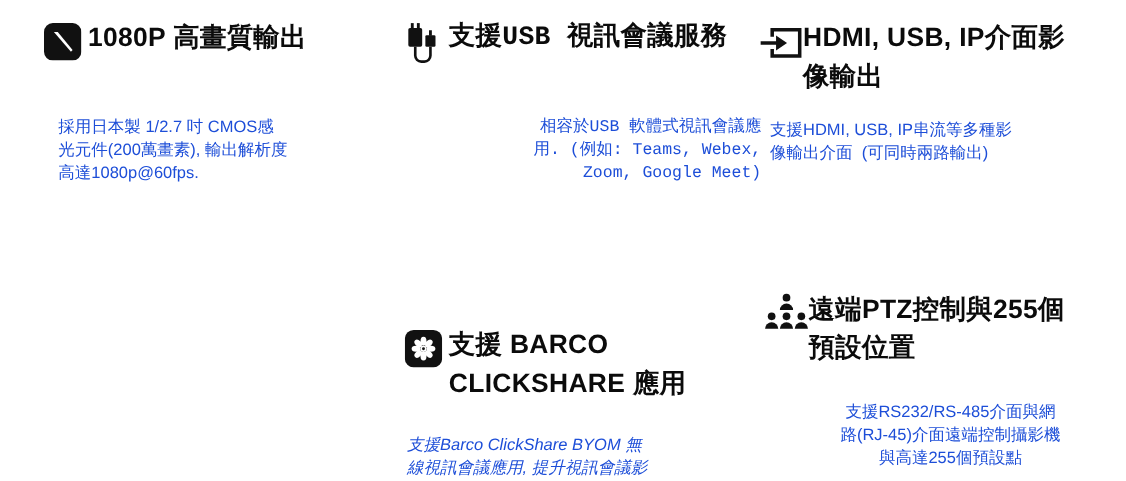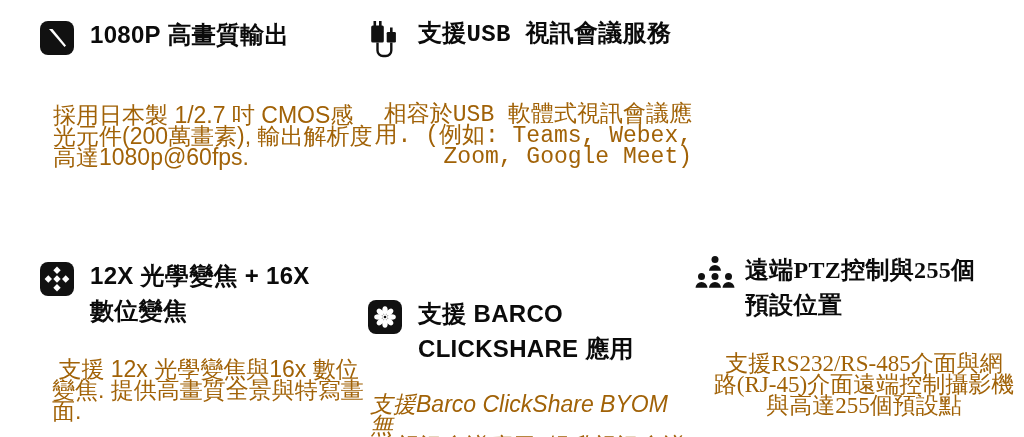--- a/index.html
+++ b/index.html
@@ -9,33 +9,33 @@
     background:#ffffff; overflow:hidden;
     font-family:"Liberation Sans","DejaVu Sans",sans-serif;
     color:#101010;
   }
   .feature { position:absolute; width:325px; }
   .f1 { left:40px;  top:17px;  }
   .f2 { left:368px; top:17px;font-family:Liberation Mono, monospace;  }
   .f3 { left:695px; top:17px;  }
   .f4 { left:40px;  top:258px; }
   .f5 { left:368px; top:258px;margin-top:38px; }
-  .f6 { left:695px; top:253px;font-family:Liberation Serif, serif; }
+  .f6 { left:695px; top:264px; }
 
-  .fhead { display:flex; align-items:flex-start; gap:10px; }
+  .fhead { display:flex; align-items:flex-start; }
   .ficon { flex:0 0 40px; width:40px; margin-top:4px; }
   .f3 .ficon { margin-left:-5px; margin-top:7px; }
   .f6 .ficon { margin-top:2px; }
   .ftitle {
     font-size:24px; font-weight:700; line-height:35px;
     letter-spacing:0.3px; white-space:pre-wrap; color:#0b0b0b;
   }
   .fdesc {
     position:absolute; width:322px;
-    font-size:23px; line-height:21px; white-space:pre-wrap; color:#a16207;
+    font-size:15px; line-height:21px; white-space:pre-wrap; color:#1d4ed8;
   }
   .f1 .fdesc { top:88px;  left:13px; }
   .f2 .fdesc { top:88px;  left:2px;text-align:right;  }
   .f3 .fdesc { top:91px;  left:5px;  }
   .f4 .fdesc { top:101px; left:12px; }
   .f5 .fdesc { top:98px;  left:2px;font-style:italic;  }
   .f6 .fdesc { top:100px; left:8px;text-align:center;  }
 </style>
 </head>
 <body>
@@ -69,40 +69,36 @@
           <path d="M9.5 21.5 V29.5 A5.5 5.5 0 0 0 15 35 H17.8 A5.5 5.5 0 0 0 23.3 29.5 V21.5" fill="none" stroke="#111111" stroke-width="2.4"></path>
         </svg>
       </span>
       <h3 class="ftitle">支援USB 視訊會議服務</h3>
     </div>
     <p class="fdesc">相容於USB 軟體式視訊會議應
 用. (例如: Teams, Webex,
 Zoom, Google Meet)</p>
   </section>
 
-
-  <section class="feature f4">
+  <section class="feature f3">
     <div class="fhead">
       <span class="ficon">
-        <svg width="34" height="34" viewBox="0 0 34 34">
-          <rect width="34" height="34" rx="8" fill="#111111"></rect>
-          <path d="M17 4.6 L20.7 8.3 L17 12 L13.3 8.3 Z" fill="#ffffff"></path>
-          <path d="M17 13.3 L20.7 17 L17 20.7 L13.3 17 Z" fill="#ffffff"></path>
-          <path d="M17 22 L20.7 25.7 L17 29.4 L13.3 25.7 Z" fill="#ffffff"></path>
-          <path d="M8.3 13.3 L12 17 L8.3 20.7 L4.6 17 Z" fill="#ffffff"></path>
-          <path d="M25.7 13.3 L29.4 17 L25.7 20.7 L22 17 Z" fill="#ffffff"></path>
+        <svg width="40" height="30" viewBox="0 0 40 30">
+          <path d="M12 9.5 V3 H37 V27 H12 V20.5" fill="none" stroke="#111111" stroke-width="3.2"></path>
+          <path d="M1.5 15 H19" fill="none" stroke="#111111" stroke-width="3.2"></path>
+          <path d="M15.5 8.2 L25.5 15 L15.5 21.8 Z" fill="#111111"></path>
         </svg>
       </span>
-      <h3 class="ftitle">12X 光學變焦 + 16X
-數位變焦</h3>
+      <h3 class="ftitle">HDMI, USB, IP介面影
+像輸出</h3>
     </div>
-    <p class="fdesc"> 支援 12x 光學變焦與16x 數位
-變焦. 提供高畫質全景與特寫畫
-面.</p>
+    <p class="fdesc">支援HDMI, USB, IP串流等多種影
+像輸出介面  (可同時兩路輸出)</p>
   </section>
+
 
   <section class="feature f5">
     <div class="fhead">
       <span class="ficon">
         <svg width="34" height="34" viewBox="0 0 34 34">
           <rect width="34" height="34" rx="8" fill="#111111"></rect>
           <g fill="#ffffff">
             <ellipse cx="17" cy="10.2" rx="2.7" ry="4" transform="rotate(0 17 17)"></ellipse>
             <ellipse cx="17" cy="10.2" rx="2.7" ry="4" transform="rotate(45 17 17)"></ellipse>
             <ellipse cx="17" cy="10.2" rx="2.7" ry="4" transform="rotate(90 17 17)"></ellipse>

